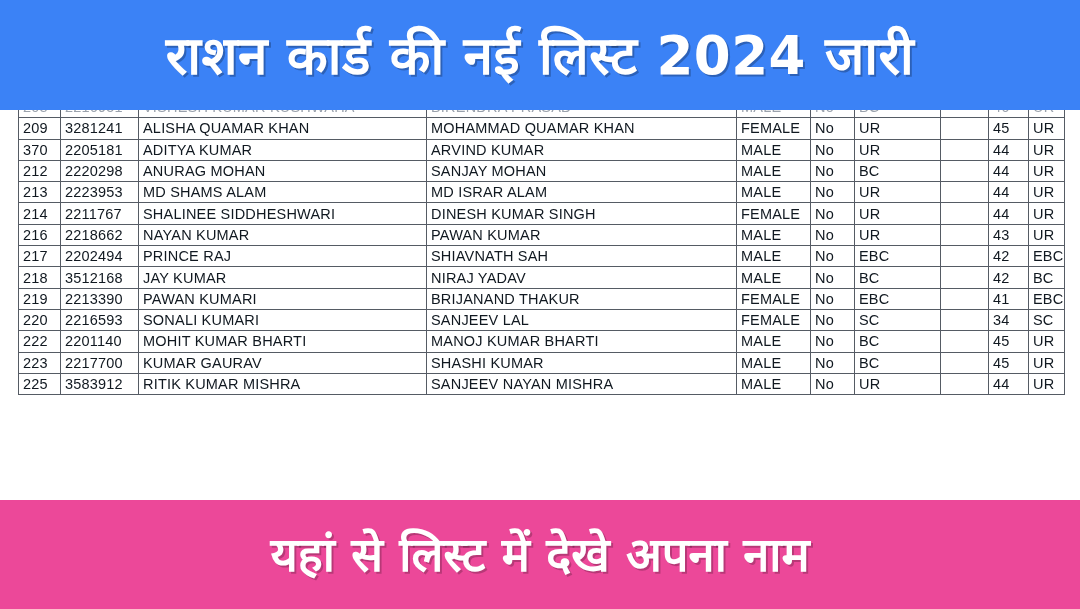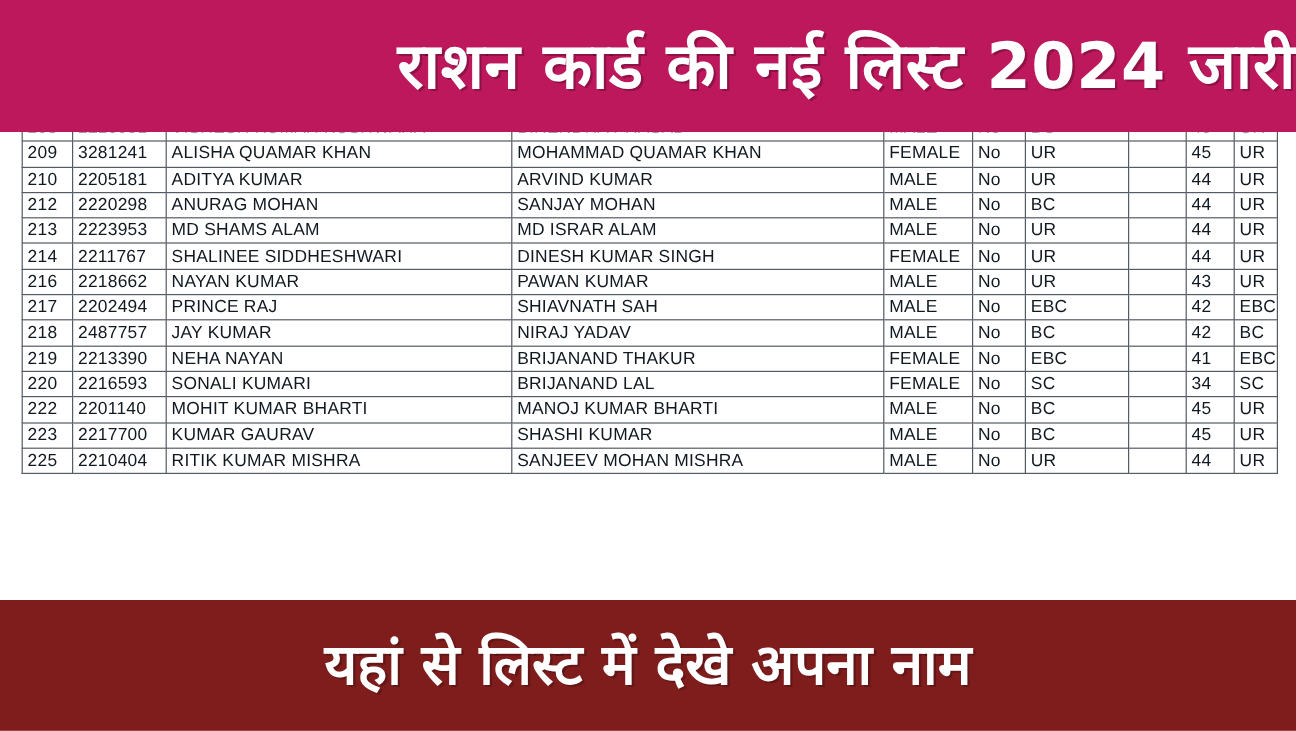--- a/index.html
+++ b/index.html
@@ -20,24 +20,24 @@
     background: #ffffff;
     box-sizing: border-box;
   }
   
   .top-banner {
     position: absolute;
     left: 0;
     top: 0;
     width: 1080px;
     height: 110px;
-    background: #be185d;
+    background: #3b82f6;
     display: flex;
     align-items: center;
-    justify-content: flex-end;
+    justify-content: center;
     overflow: hidden;
   }
   .top-banner-text {
     color: #ffffff;
     font-family: "DejaVu Sans", sans-serif;
     font-size: 53px;
     font-weight: bold;
     letter-spacing: 0.5px;
     white-space: nowrap;
     text-shadow: 2px 2px 0 rgba(0,0,0,0.25);
@@ -91,21 +91,21 @@
   td.sn, td.id { text-align: left; }
   td.gap { border-top: none; border-bottom: none; border-left: none; border-right: none; }
   tr.clipped-row td { color: #9aa2ad; }
   
   .bottom-banner {
     position: absolute;
     left: 0;
     top: 500px;
     width: 1080px;
     height: 109px;
-    background: #7f1d1d;
+    background: #ec4899;
     display: flex;
     align-items: center;
     justify-content: center;
     overflow: hidden;
   }
   .bottom-banner-text {
     color: #ffffff;
     font-family: "DejaVu Sans", sans-serif;
     font-size: 47px;
     font-weight: bold;
@@ -157,21 +157,21 @@
               <td class="name">ALISHA QUAMAR KHAN</td>
               <td class="father">MOHAMMAD QUAMAR KHAN</td>
               <td class="gender">FEMALE</td>
               <td class="flag">No</td>
               <td class="cat">UR</td>
               <td class="gap"></td>
               <td class="age">45</td>
               <td class="cat2">UR</td>
             </tr>
             <tr>
-              <td class="sn">210</td>
+              <td class="sn">370</td>
               <td class="id">2205181</td>
               <td class="name">ADITYA   KUMAR</td>
               <td class="father">ARVIND KUMAR</td>
               <td class="gender">MALE</td>
               <td class="flag">No</td>
               <td class="cat">UR</td>
               <td class="gap"></td>
               <td class="age">44</td>
               <td class="cat2">UR</td>
             </tr>
@@ -230,47 +230,47 @@
               <td class="father">SHIAVNATH SAH</td>
               <td class="gender">MALE</td>
               <td class="flag">No</td>
               <td class="cat">EBC</td>
               <td class="gap"></td>
               <td class="age">42</td>
               <td class="cat2">EBC</td>
             </tr>
             <tr>
               <td class="sn">218</td>
-              <td class="id">2487757</td>
+              <td class="id">3512168</td>
               <td class="name">JAY  KUMAR</td>
               <td class="father">NIRAJ YADAV</td>
               <td class="gender">MALE</td>
               <td class="flag">No</td>
               <td class="cat">BC</td>
               <td class="gap"></td>
               <td class="age">42</td>
               <td class="cat2">BC</td>
             </tr>
             <tr>
               <td class="sn">219</td>
               <td class="id">2213390</td>
-              <td class="name">NEHA  NAYAN</td>
+              <td class="name">PAWAN  KUMARI</td>
               <td class="father">BRIJANAND THAKUR</td>
               <td class="gender">FEMALE</td>
               <td class="flag">No</td>
               <td class="cat">EBC</td>
               <td class="gap"></td>
               <td class="age">41</td>
               <td class="cat2">EBC</td>
             </tr>
             <tr>
               <td class="sn">220</td>
               <td class="id">2216593</td>
               <td class="name">SONALI    KUMARI</td>
-              <td class="father">BRIJANAND LAL</td>
+              <td class="father">SANJEEV LAL</td>
               <td class="gender">FEMALE</td>
               <td class="flag">No</td>
               <td class="cat">SC</td>
               <td class="gap"></td>
               <td class="age">34</td>
               <td class="cat2">SC</td>
             </tr>
             <tr>
               <td class="sn">222</td>
               <td class="id">2201140</td>
@@ -290,23 +290,23 @@
               <td class="father">SHASHI KUMAR</td>
               <td class="gender">MALE</td>
               <td class="flag">No</td>
               <td class="cat">BC</td>
               <td class="gap"></td>
               <td class="age">45</td>
               <td class="cat2">UR</td>
             </tr>
             <tr>
               <td class="sn">225</td>
-              <td class="id">2210404</td>
+              <td class="id">3583912</td>
               <td class="name">RITIK KUMAR MISHRA</td>
-              <td class="father">SANJEEV MOHAN MISHRA</td>
+              <td class="father">SANJEEV NAYAN MISHRA</td>
               <td class="gender">MALE</td>
               <td class="flag">No</td>
               <td class="cat">UR</td>
               <td class="gap"></td>
               <td class="age">44</td>
               <td class="cat2">UR</td>
             </tr>
           </tbody>
       </table>
     </div>

